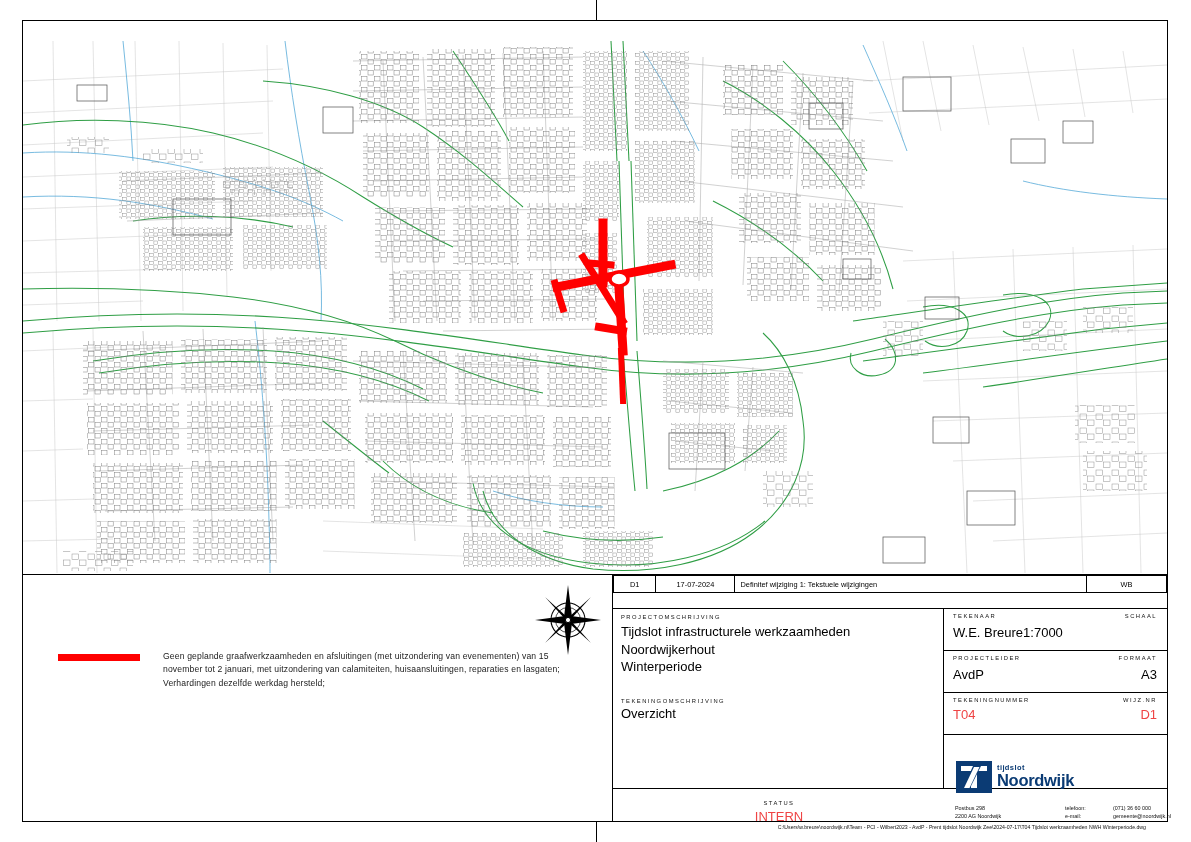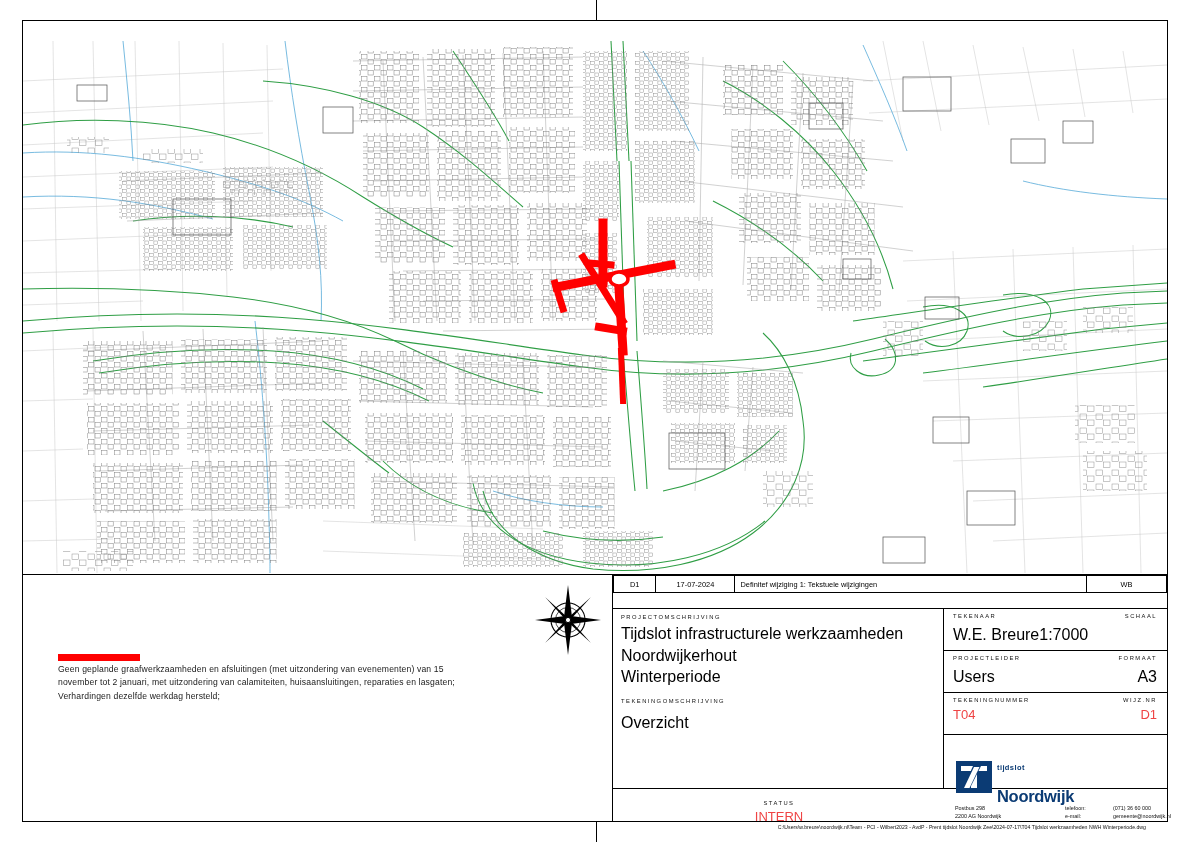--- a/index.html
+++ b/index.html
@@ -75,22 +75,21 @@
     box-sizing: border-box;
   }
 
   
   .legend {
     position: absolute;
     left: 35px;
     top: 75px;
     width: 540px;
     display: flex;
-    gap: 2px;
-    flex-direction: column;
+    gap: 23px;
   }
   .legend-swatch {
     width: 82px;
     height: 7px;
     background: #ff0000;
     margin-top: 4px;
     flex: none;
   }
   .legend-text {
     font-size: 8.6px;
@@ -141,21 +140,21 @@
     height: 213px;
     box-sizing: border-box;
   }
   .lbl {
     font-size: 5.8px;
     letter-spacing: 1.5px;
     color: #111;
     text-transform: uppercase;
   }
   .val {
-    font-size: 16px;
+    font-size: 13px;
     color: #000;
     line-height: 1.35;
   }
   .val-big {
     font-size: 13px;
     color: #ef4444;
   }
   .hr {
     position: absolute;
     left: 0;
@@ -192,21 +191,21 @@
     color: #0b3b74;
     letter-spacing: 0.4px;
     font-weight: bold;
   }
   .logo-noordwijk {
     font-size: 16.5px;
     color: #0b3b74;
     font-weight: bold;
     letter-spacing: -0.3px;
     line-height: 1;
-    margin-top: 16px;
+    margin-top: 0;
   }
 
   .addr {
     position: absolute;
     left: 342px;
     top: 196px;
     font-size: 5.4px;
     color: #111;
     line-height: 1.5;
   }
@@ -574,21 +573,21 @@
       <div class="hr" style="top:180px; left:0; width:554px;"></div>
 
       <div style="position:absolute; left:8px; top:6px; width:316px;">
         <div class="lbl">PROJECTOMSCHRIJVING</div>
         <div class="val" style="margin-top:3px;">Tijdslot infrastructurele werkzaamheden Noordwijkerhout</div>
         <div class="val">Winterperiode</div>
       </div>
 
       <div style="position:absolute; left:8px; top:90px; width:316px;">
         <div class="lbl">TEKENINGOMSCHRIJVING</div>
-        <div class="val" style="margin-top:8px;">Overzicht</div>
+        <div class="val" style="margin-top:1px;">Overzicht</div>
       </div>
 
       <div style="position:absolute; left:8px; top:192px; width:316px;text-align:center;">
         <div class="lbl">STATUS</div>
         <div class="val-big" style="margin-top:3px;">INTERN</div>
       </div>
 
       <div style="position:absolute; left:340px; top:5px; width:204px; display:flex; justify-content:space-between;">
         <div class="lbl">TEKENAAR</div>
         <div class="lbl">SCHAAL</div>
@@ -596,21 +595,21 @@
       <div style="position:absolute; left:340px; top:16px; width:204px; display:flex; ">
         <div class="val">W.E. Breure</div>
         <div class="val">1:7000</div>
       </div>
 
       <div style="position:absolute; left:340px; top:47px; width:204px; display:flex; justify-content:space-between;">
         <div class="lbl">PROJECTLEIDER</div>
         <div class="lbl">FORMAAT</div>
       </div>
       <div style="position:absolute; left:340px; top:58px; width:204px; display:flex; justify-content:space-between;">
-        <div class="val">Users</div>
+        <div class="val">AvdP</div>
         <div class="val">A3</div>
       </div>
 
       <div style="position:absolute; left:340px; top:89px; width:204px; display:flex; justify-content:space-between;">
         <div class="lbl">TEKENINGNUMMER</div>
         <div class="lbl">WIJZ.NR</div>
       </div>
       <div style="position:absolute; left:340px; top:99px; width:204px; display:flex; justify-content:space-between;">
         <div class="val-big">T04</div>
         <div class="val-big">D1</div>

